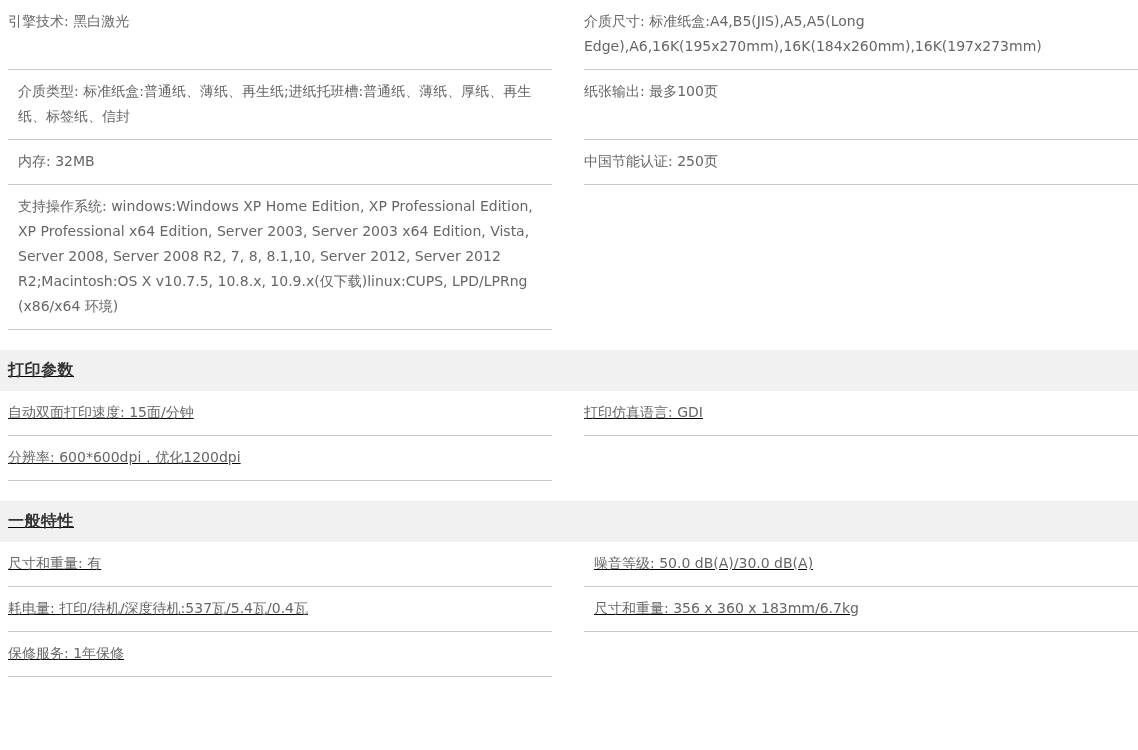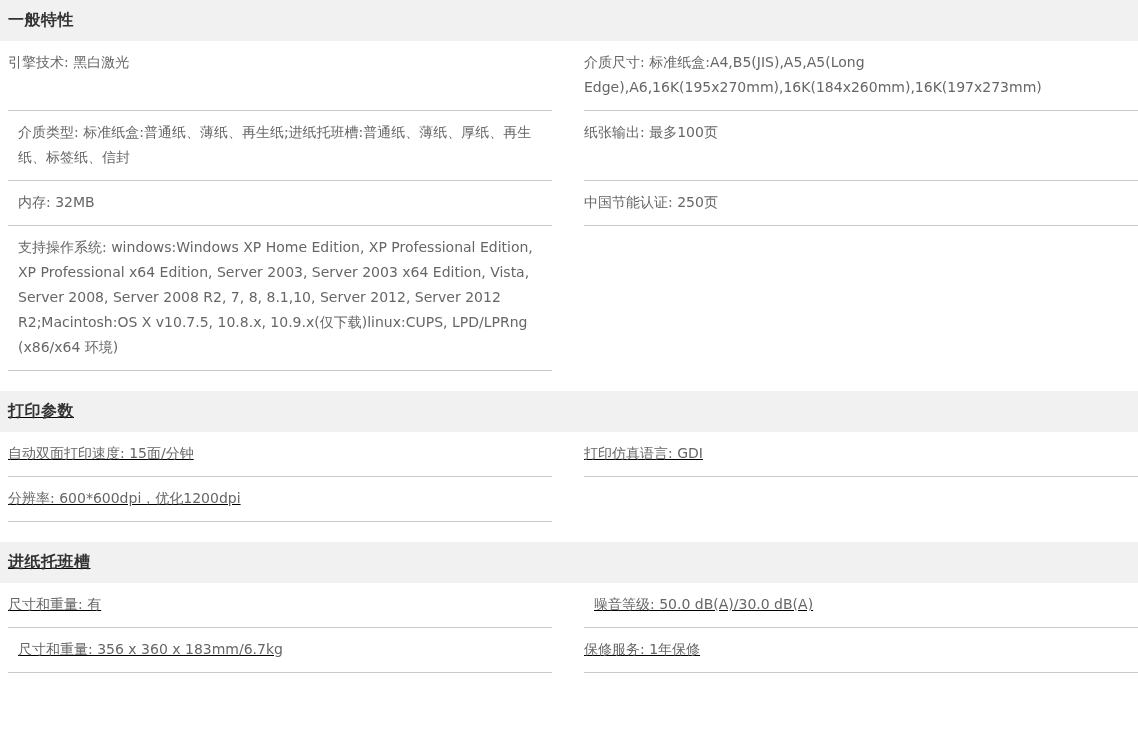--- a/index.html
+++ b/index.html
@@ -39,23 +39,20 @@
     border-bottom: 1px solid #c9c9c9;
   }
   .cell.right { padding-left: 10px; }
   .cell.empty { border-bottom: none; }
 </style>
 </head>
 <body>
 
 <div id="page">
   <section class="spec-section">
-    <div class="section-header">
-      <h2 class="section-title">一般特性</h2>
-    </div>
     <div class="section-body">
   <div class="cell left">引擎技术: 黑白激光</div>
 
 
   <div class="cell left">介质尺寸: 标准纸盒:A4,B5(JIS),A5,A5(Long Edge),A6,16K(195x270mm),16K(184x260mm),16K(197x273mm)</div>
 
   <div class="cell right">介质类型: 标准纸盒:普通纸、薄纸、再生纸;进纸托班槽:普通纸、薄纸、厚纸、再生纸、标签纸、信封</div>
 
   <div class="cell left">纸张输出: 最多100页</div>
 
@@ -79,27 +76,28 @@
 
 
   <div class="cell left">分辨率: 600*600dpi，优化1200dpi</div>
 
   <div class="cell right empty"></div>
 </div>
   </section>
 
   <section class="spec-section">
     <div class="section-header">
-      <h2 class="section-title">进纸托班槽</h2>
+      <h2 class="section-title">一般特性</h2>
     </div>
     <div class="section-body">
   <div class="cell left">尺寸和重量: 有</div>
 
   <div class="cell right">噪音等级: 50.0 dB(A)/30.0 dB(A)</div>
 
+  <div class="cell left">耗电量: 打印/待机/深度待机:537瓦/5.4瓦/0.4瓦</div>
 
   <div class="cell right">尺寸和重量: 356 x 360 x 183mm/6.7kg</div>
 
   <div class="cell left">保修服务: 1年保修</div>
 
   <div class="cell right empty"></div>
 </div>
   </section>
 </div>
 

